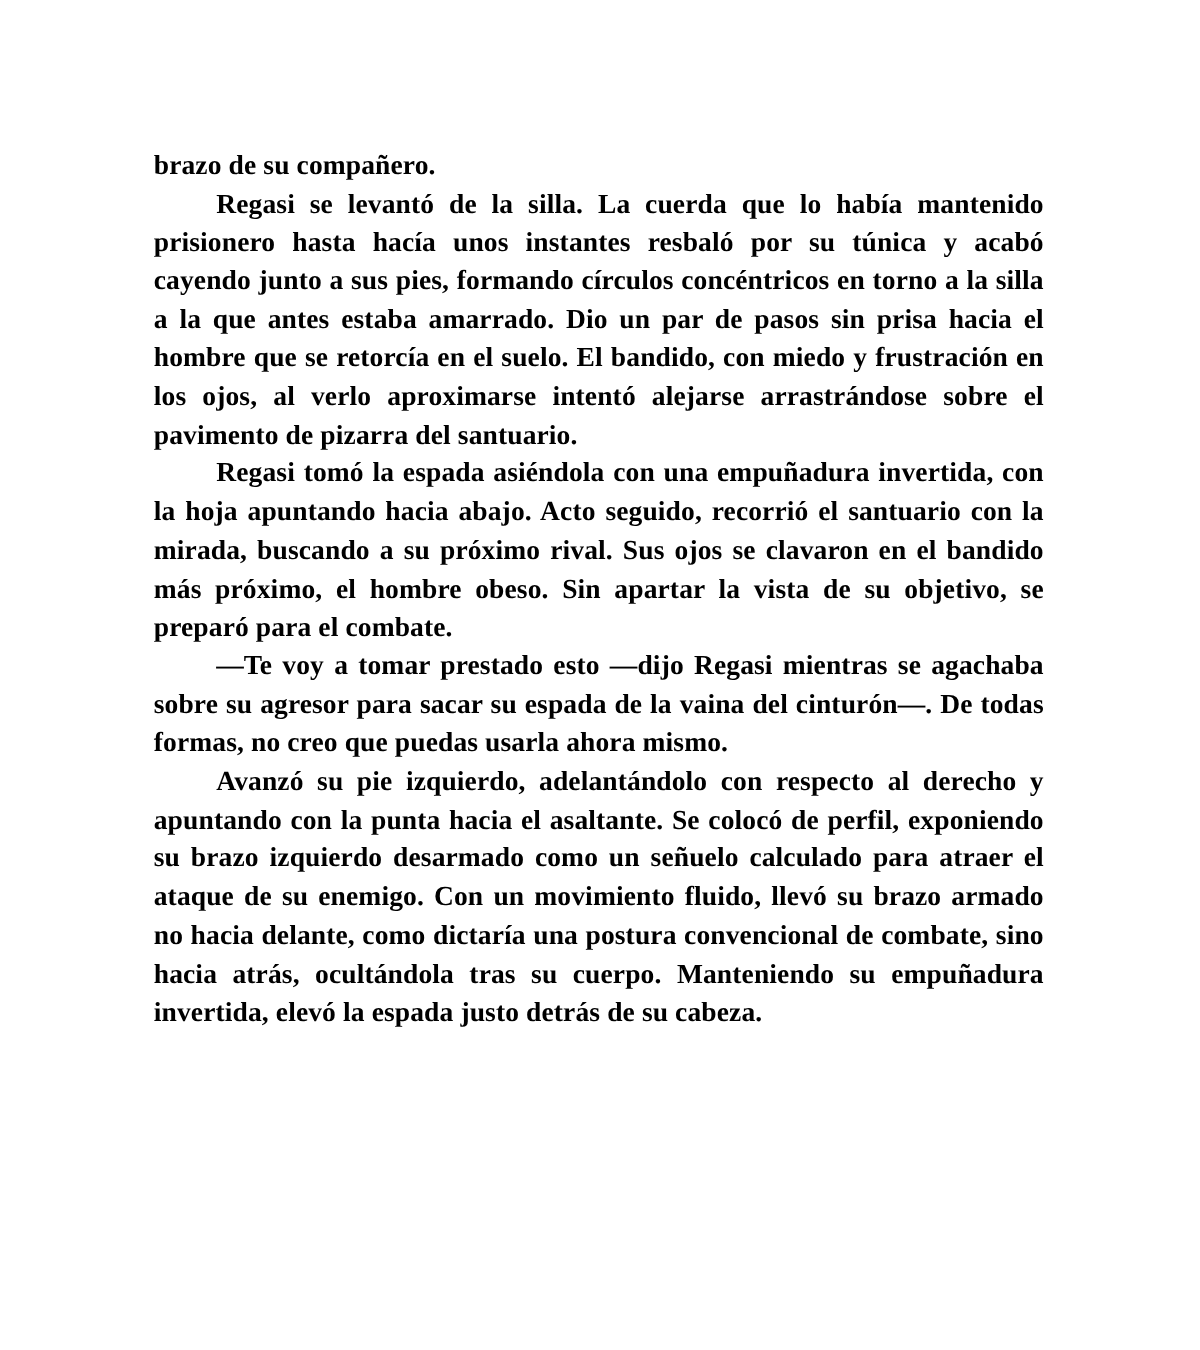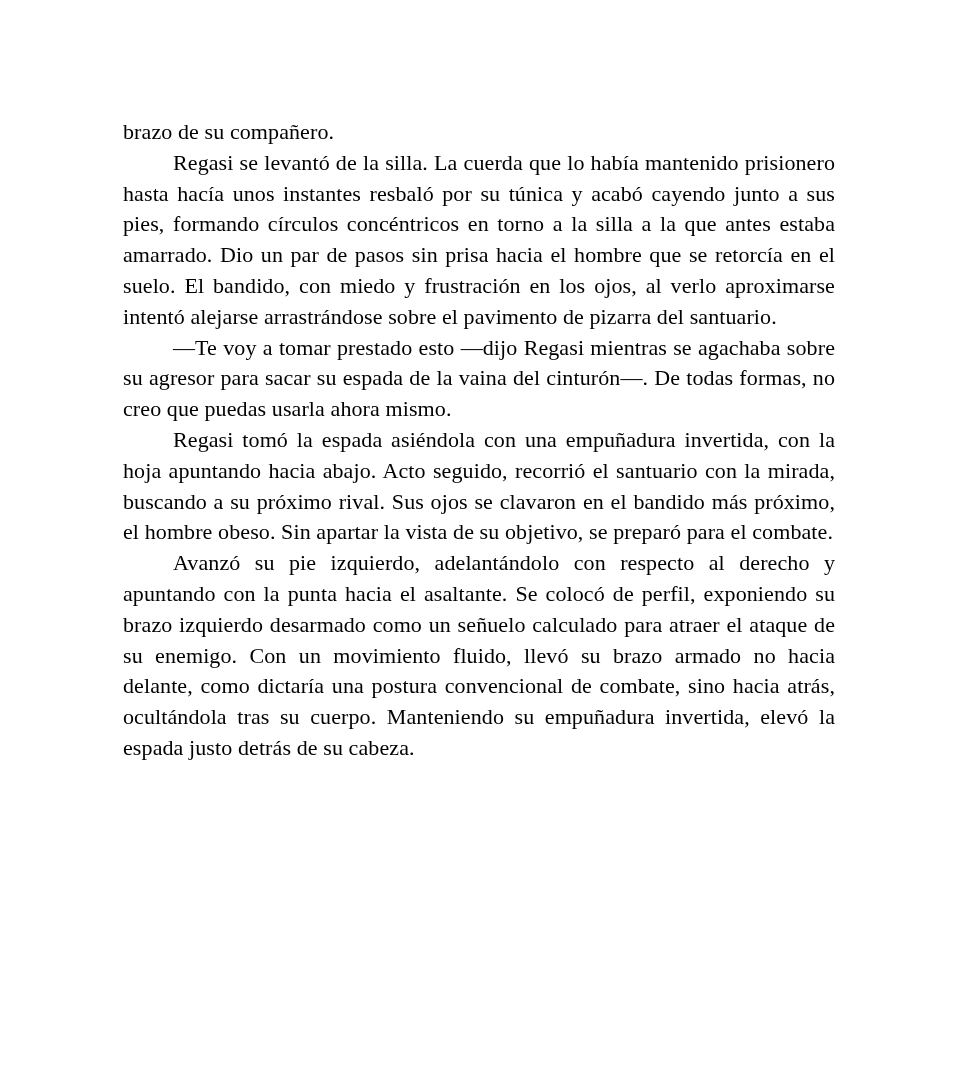--- a/index.html
+++ b/index.html
@@ -8,20 +8,21 @@
     background: #ffffff;
   }
   .page {
     position: relative;
     width: 960px;
     height: 1080px;
     background: #ffffff;
     box-sizing: border-box;
     padding: 117px 125px 0 123px;
     overflow: hidden;
+    font-weight: bold;
   }
   .text-block {
     font-family: "Liberation Serif", "DejaVu Serif", serif;
     font-size: 22px;
     line-height: 30.8px;
     color: #000000;
     text-align: justify;
     letter-spacing: 0.1px;
   }
   .text-block p {
@@ -32,17 +33,17 @@
     text-indent: 50px;
   }
 </style>
 </head>
 <body>
 
 <div class="page">
   <div class="text-block">
     <p>brazo de su compañero.</p>
     <p class="indent">Regasi se levantó de la silla. La cuerda que lo había mantenido prisionero hasta hacía unos instantes resbaló por su túnica y acabó cayendo junto a sus pies, formando círculos concéntricos en torno a la silla a la que antes estaba amarrado. Dio un par de pasos sin prisa hacia el hombre que se retorcía en el suelo. El bandido, con miedo y frustración en los ojos, al verlo aproximarse intentó alejarse arrastrándose sobre el pavimento de pizarra del santuario.</p>
+    <p class="indent">Regasi tomó la espada asiéndola con una empuñadura invertida, con la hoja apuntando hacia abajo. Acto seguido, recorrió el santuario con la mirada, buscando a su próximo rival. Sus ojos se clavaron en el bandido más próximo, el hombre obeso. Sin apartar la vista de su objetivo, se preparó para el combate.</p>
     <p class="indent">—Te voy a tomar prestado esto —dijo Regasi mientras se agachaba sobre su agresor para sacar su espada de la vaina del cinturón—. De todas formas, no creo que puedas usarla ahora mismo.</p>
-    <p class="indent">Regasi tomó la espada asiéndola con una empuñadura invertida, con la hoja apuntando hacia abajo. Acto seguido, recorrió el santuario con la mirada, buscando a su próximo rival. Sus ojos se clavaron en el bandido más próximo, el hombre obeso. Sin apartar la vista de su objetivo, se preparó para el combate.</p>
     <p class="indent">Avanzó su pie izquierdo, adelantándolo con respecto al derecho y apuntando con la punta hacia el asaltante. Se colocó de perfil, exponiendo su brazo izquierdo desarmado como un señuelo calculado para atraer el ataque de su enemigo. Con un movimiento fluido, llevó su brazo armado no hacia delante, como dictaría una postura convencional de combate, sino hacia atrás, ocultándola tras su cuerpo. Manteniendo su empuñadura invertida, elevó la espada justo detrás de su cabeza.</p>
   </div>
 </div>
 
 </body></html>

